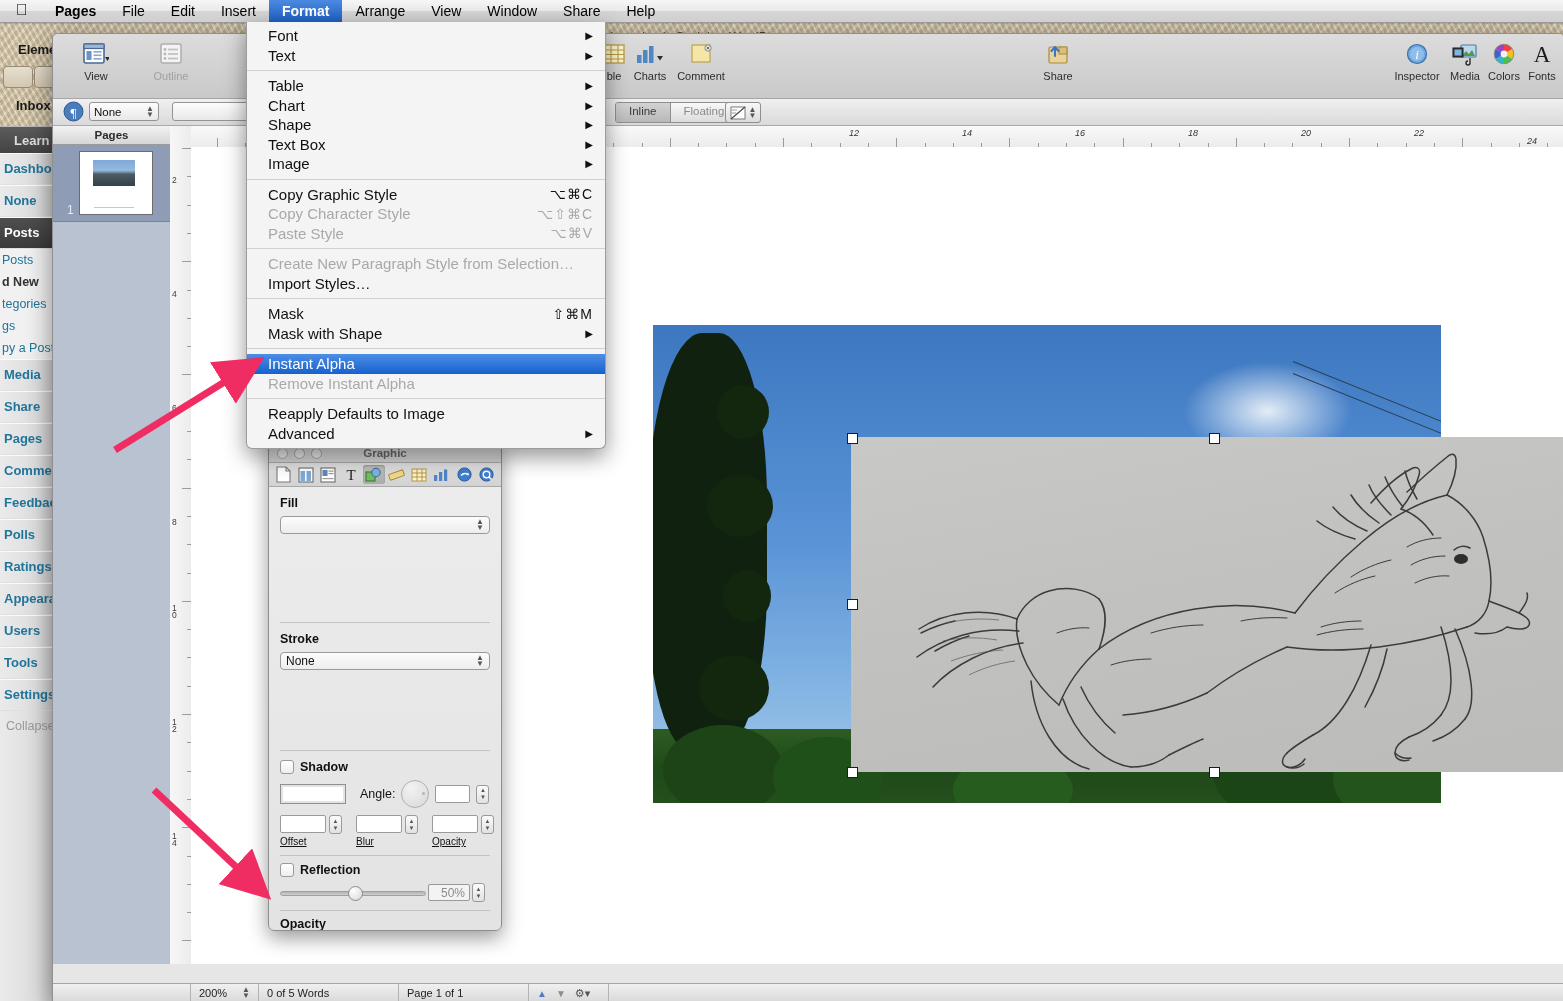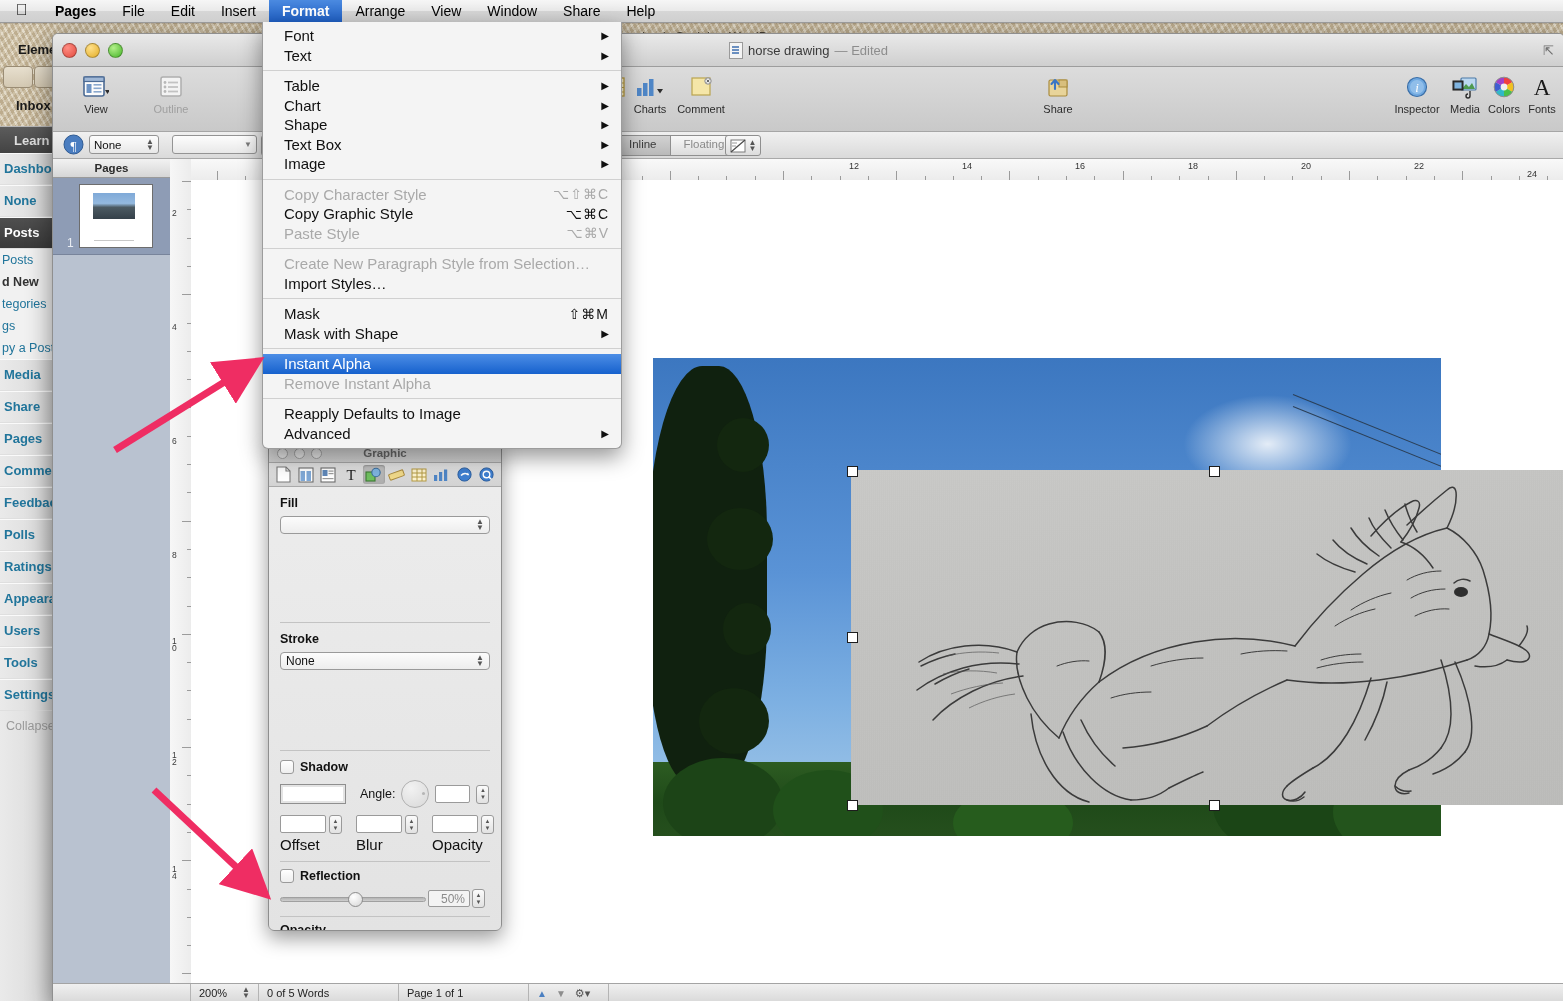--- a/index.html
+++ b/index.html
@@ -152,21 +152,21 @@
     font-size:8.5px;color:#3a3a3a;
   }
   .vtick{position:absolute;right:0;height:1px;background:#9b9b9b;}
   .vnum{position:absolute;left:2px;line-height:7px;letter-spacing:-0.5px;}
   #hruler{
     position:absolute;left:138px;top:0;width:1373px;height:21px;
     background:linear-gradient(180deg,#f9f9f9,#ececec);border-bottom:1px solid #b5b5b5;
     font-size:9px;color:#333;
   }
   .htick{position:absolute;bottom:0;width:1px;background:#9b9b9b;}
-  .hnum{position:absolute;top:2px;}
+  .hnum{position:absolute;top:2px;font-style:italic;}
   #canvas{
     position:absolute;left:138px;top:21px;width:1373px;height:817px;
     background:#fff;overflow:hidden;
   }
   
   #photo{
     position:absolute;left:462px;top:178px;width:788px;height:478px;
     background:
       radial-gradient(ellipse 120px 70px at 78% 18%, rgba(255,255,255,.85), rgba(255,255,255,0) 70%),
       linear-gradient(180deg,#3c77c0 0%,#5a93d6 45%,#7db0e2 72%,#a8cbe9 100%);
@@ -191,21 +191,21 @@
   }
   
   #statusbar{
     position:absolute;left:0;bottom:0;width:1511px;height:18px;
     background:linear-gradient(180deg,#f0f0f0,#d9d9d9);
     border-top:1px solid #a4a4a4;display:flex;align-items:center;font-size:11px;color:#222;
   }
   .sb-cell{height:18px;display:flex;align-items:center;padding:0 8px;border-right:1px solid #b4b4b4;box-sizing:border-box;}
   
   #format-menu{
-    position:absolute;left:262px;top:22px;width:358px;z-index:80;
+    position:absolute;left:246px;top:22px;width:358px;z-index:80;
     background:#f4f4f4;border:1px solid #9c9c9c;border-top:0;
     border-bottom-left-radius:6px;border-bottom-right-radius:6px;
     box-shadow:0 8px 22px rgba(0,0,0,.42);
     padding:4px 0 5px 0;font-size:15px;color:#101010;
   }
   .mi{height:19.5px;display:flex;align-items:center;padding:0 12px 0 21px;white-space:nowrap;position:relative;}
   .mi.disabled{color:#a9a9a9;}
   .mi.hl{background:linear-gradient(180deg,#4d8ee6,#1661cd);color:#fff;}
   .mi .key{margin-left:auto;font-size:14px;letter-spacing:1px;}
   .mi .arrow{margin-left:auto;font-size:10px;}
@@ -240,21 +240,21 @@
     display:flex;align-items:center;padding:0 5px;font-size:12px;box-sizing:border-box;
   }
   .hr{height:1px;background:#c3c3c3;margin:10px 0 9px 0;}
   .cbrow{display:flex;align-items:center;gap:6px;font-weight:bold;}
   .cb{width:12px;height:12px;border:1px solid #9a9a9a;border-radius:3px;background:linear-gradient(180deg,#fff,#eee);}
   .well{height:18px;border:1px solid #8f8f8f;background:#fff;box-shadow:inset 0 0 0 2px #e4e4e4;}
   .numf{height:16px;border:1px solid #9a9a9a;background:#fff;border-radius:2px;}
   .spin{width:11px;height:17px;border:1px solid #9a9a9a;border-radius:3px;
     background:linear-gradient(180deg,#fbfbfb,#e2e2e2);
     font-size:6px;line-height:7px;color:#555;display:flex;flex-direction:column;align-items:center;justify-content:center;}
-  .minilbl{font-size:15px;text-align:center;}
+  .minilbl{font-size:10px;text-align:center;text-decoration:underline;}
   .slider{position:relative;height:12px;}
   .track{position:absolute;left:0;right:0;top:4px;height:5px;border-radius:3px;
     background:linear-gradient(180deg,#b4b4b4,#cecece);border:1px solid #a0a0a0;box-sizing:border-box;}
   .knob{position:absolute;top:-1px;width:13px;height:13px;border-radius:50%;
     background:radial-gradient(circle at 35% 30%,#fff,#d5d5d5);border:1px solid #8c8c8c;}
   .valbox{height:17px;border:1px solid #9a9a9a;background:#fff;border-radius:2px;
     font-size:12px;display:flex;align-items:center;justify-content:flex-end;padding-right:4px;box-sizing:border-box;}
   .valbox.dim{color:#8b8b8b;background:#f3f3f3;}
   .dial{width:26px;height:26px;border-radius:50%;background:radial-gradient(circle at 35% 28%,#f2f2f2,#d8d8d8);
     border:1px solid #b0b0b0;position:relative;}
@@ -313,33 +313,20 @@
   <div class="mb-item mb-sel">Format</div>
   <div class="mb-item">Arrange</div>
   <div class="mb-item">View</div>
   <div class="mb-item">Window</div>
   <div class="mb-item">Share</div>
   <div class="mb-item">Help</div>
 </div>
 
 <div id="pages-win">
 
-  <div id="titlebar">
-    <div class="traffic">
-      <div class="tl r"></div>
-      <div class="tl y"></div>
-      <div class="tl g"></div>
-    </div>
-    <div id="doc-title">
-      <span class="doc-icon"></span>
-      <span>horse drawing</span>
-      <span class="edited">— Edited</span>
-    </div>
-    <div id="fullscreen-icon">⇱</div>
-  </div>
 
   <div id="toolbar">
 
     <div class="tb-btn" style="left:12px;">
       <div class="gl">
         <svg width="26" height="24" viewBox="0 0 26 24">
           <rect x="1" y="2" width="20" height="19" rx="2" fill="#fcfcfc" stroke="#4b6a93" stroke-width="1.6"></rect>
           <rect x="1" y="2" width="20" height="4.5" fill="#9fb7d6" stroke="#4b6a93" stroke-width="1.2"></rect>
           <rect x="3.5" y="9" width="5" height="9" fill="#6d93c4"></rect>
           <rect x="10.5" y="9" width="8" height="1.6" fill="#8aa8cd"></rect>
@@ -757,27 +744,27 @@
     </div>
     <div class="mi">
       <span>Text Box</span>
       <span class="arrow">▶</span>
     </div>
     <div class="mi">
       <span>Image</span>
       <span class="arrow">▶</span>
     </div>
     <div class="msep"></div>
+    <div class="mi">
+      <span>Copy Graphic Style</span>
+      <span class="key">⌥⌘C</span>
+    </div>
     <div class="mi disabled">
       <span>Copy Character Style</span>
       <span class="key">⌥⇧⌘C</span>
-    </div>
-    <div class="mi">
-      <span>Copy Graphic Style</span>
-      <span class="key">⌥⌘C</span>
     </div>
     <div class="mi disabled">
       <span>Paste Style</span>
       <span class="key">⌥⌘V</span>
     </div>
     <div class="msep"></div>
     <div class="mi disabled">
       <span>Create New Paragraph Style from Selection…</span>
     </div>
     <div class="mi">

